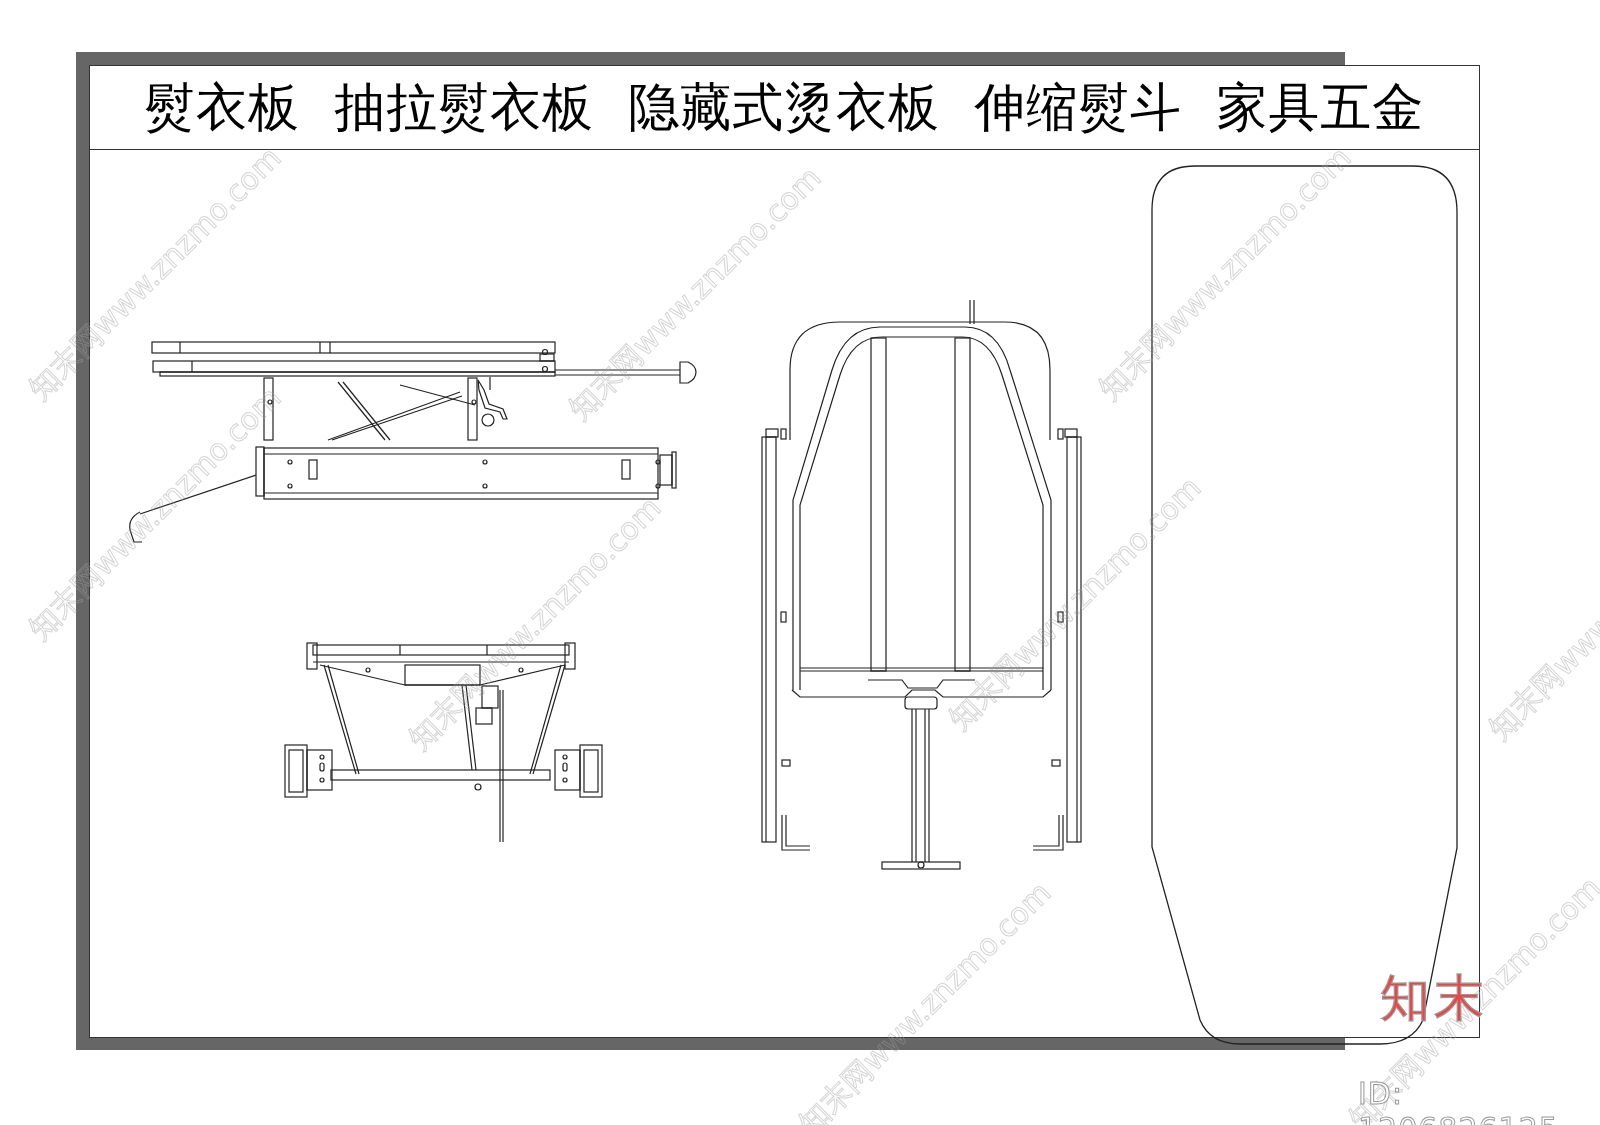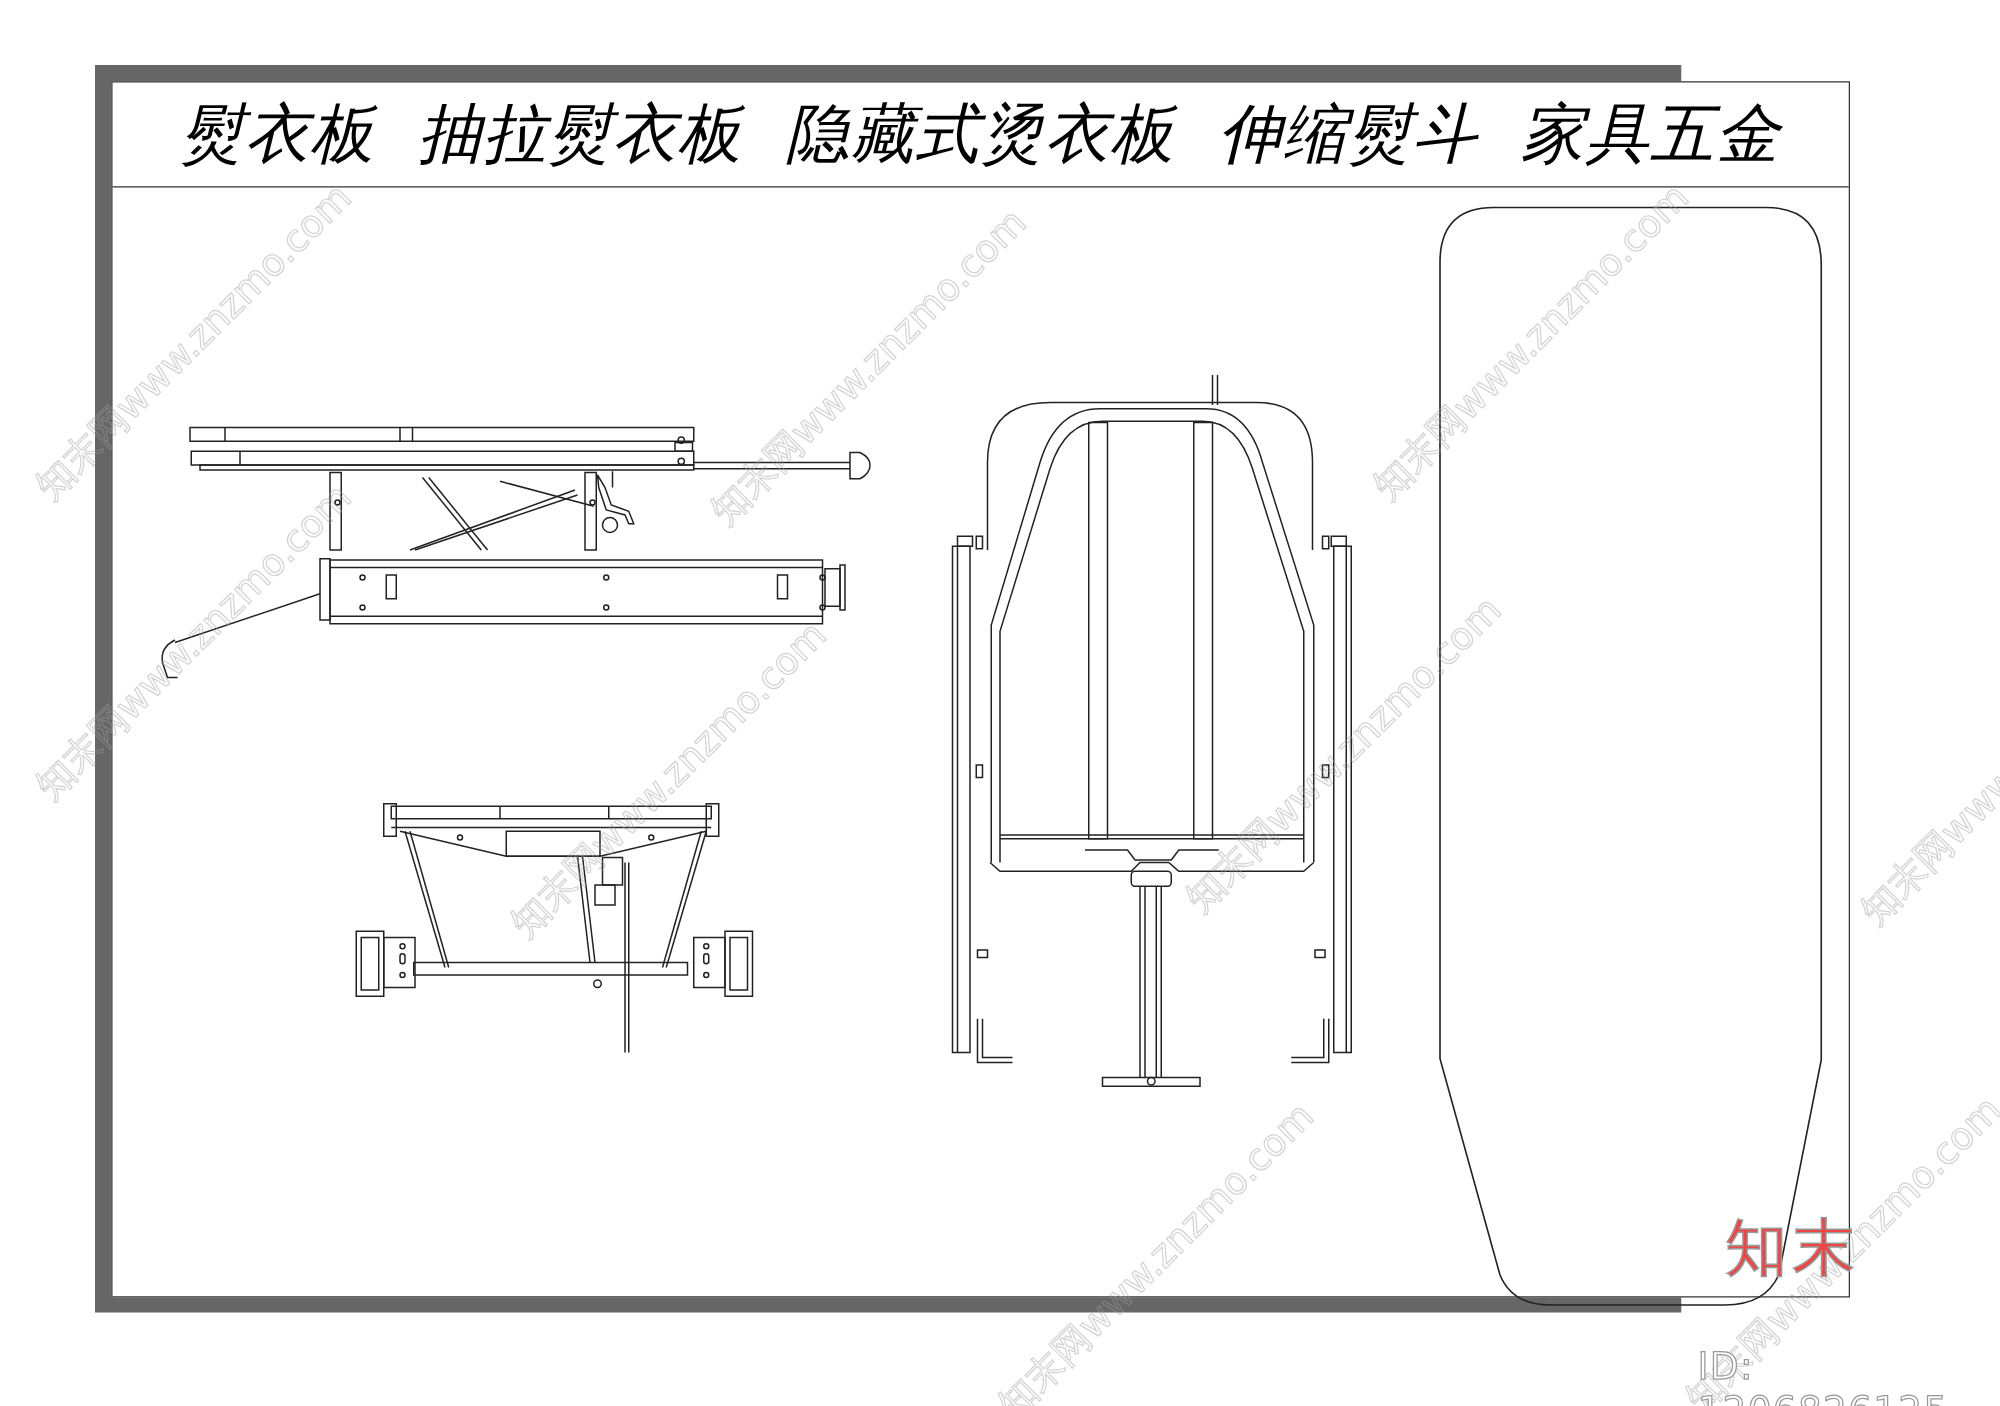--- a/index.html
+++ b/index.html
@@ -1,17 +1,17 @@
 <!DOCTYPE html>
 <html><head>
 <meta charset="utf-8">
 <style>
   html, body { margin: 0; padding: 0; background: #ffffff; }
   body { width: 1600px; height: 1125px; position: relative; overflow: hidden; font-family: "DejaVu Sans", sans-serif; }
-  .frame { position: absolute; left: 76px; top: 52px; width: 1269px; height: 998px; background: #666666; box-sizing: border-box; font-style: italic; }
+  .frame { position: absolute; left: 76px; top: 52px; width: 1269px; height: 998px; background: #666666; box-sizing: border-box; }
   .sheet { position: absolute; left: 13px; top: 13px; width: 1391px; height: 973px; background: #ffffff; border: 1px solid #333; box-sizing: border-box; }
   .title-row { position: absolute; left: 0; top: 0; width: 100%; height: 83px; border-bottom: 1.5px solid #333; display: flex; align-items: center; justify-content: center; }
   .title-text { font-family: "DejaVu Sans", sans-serif; font-size: 52px; letter-spacing: 1px; color: #000; white-space: pre; transform: scaleX(0.98); }
   .drawing { position: absolute; left: 0; top: 0; width: 1600px; height: 1125px; pointer-events: none; }
   .wm-brand { position: absolute; left: 1380px; top: 965px; font-size: 50px; color: #ef4444; -webkit-text-stroke: 1.2px #999; font-family: "DejaVu Sans", sans-serif; letter-spacing: 4px; }
   .wm-id { position: absolute; left: 1358px; top: 1076px; font-size: 30px; color: #fff; -webkit-text-stroke: 1px #999; font-family: "DejaVu Sans", sans-serif; letter-spacing: 1px; }
   .wm-diag { position: absolute; font-size: 30px; color: rgba(255,255,255,0.0); -webkit-text-stroke: 1px rgba(160,160,160,0.45); transform-origin: left top; transform: rotate(-45deg); white-space: nowrap; font-family: "DejaVu Sans", sans-serif; }
 </style>
 </head>
 <body>

